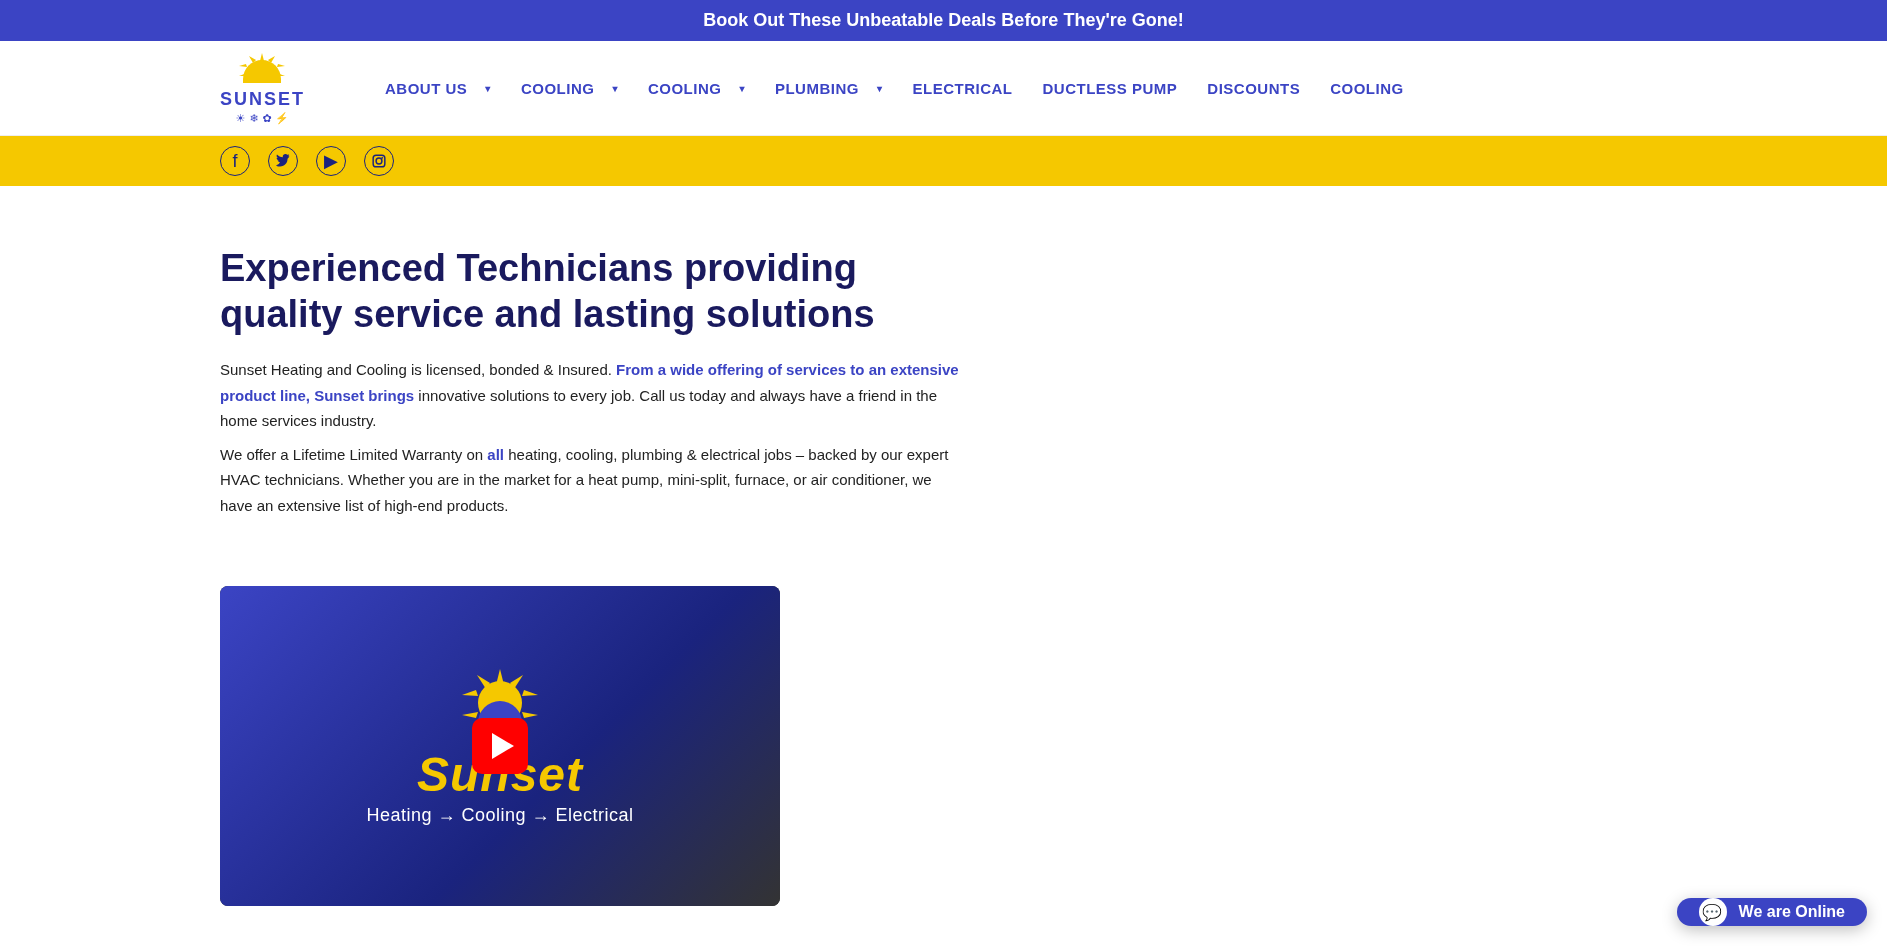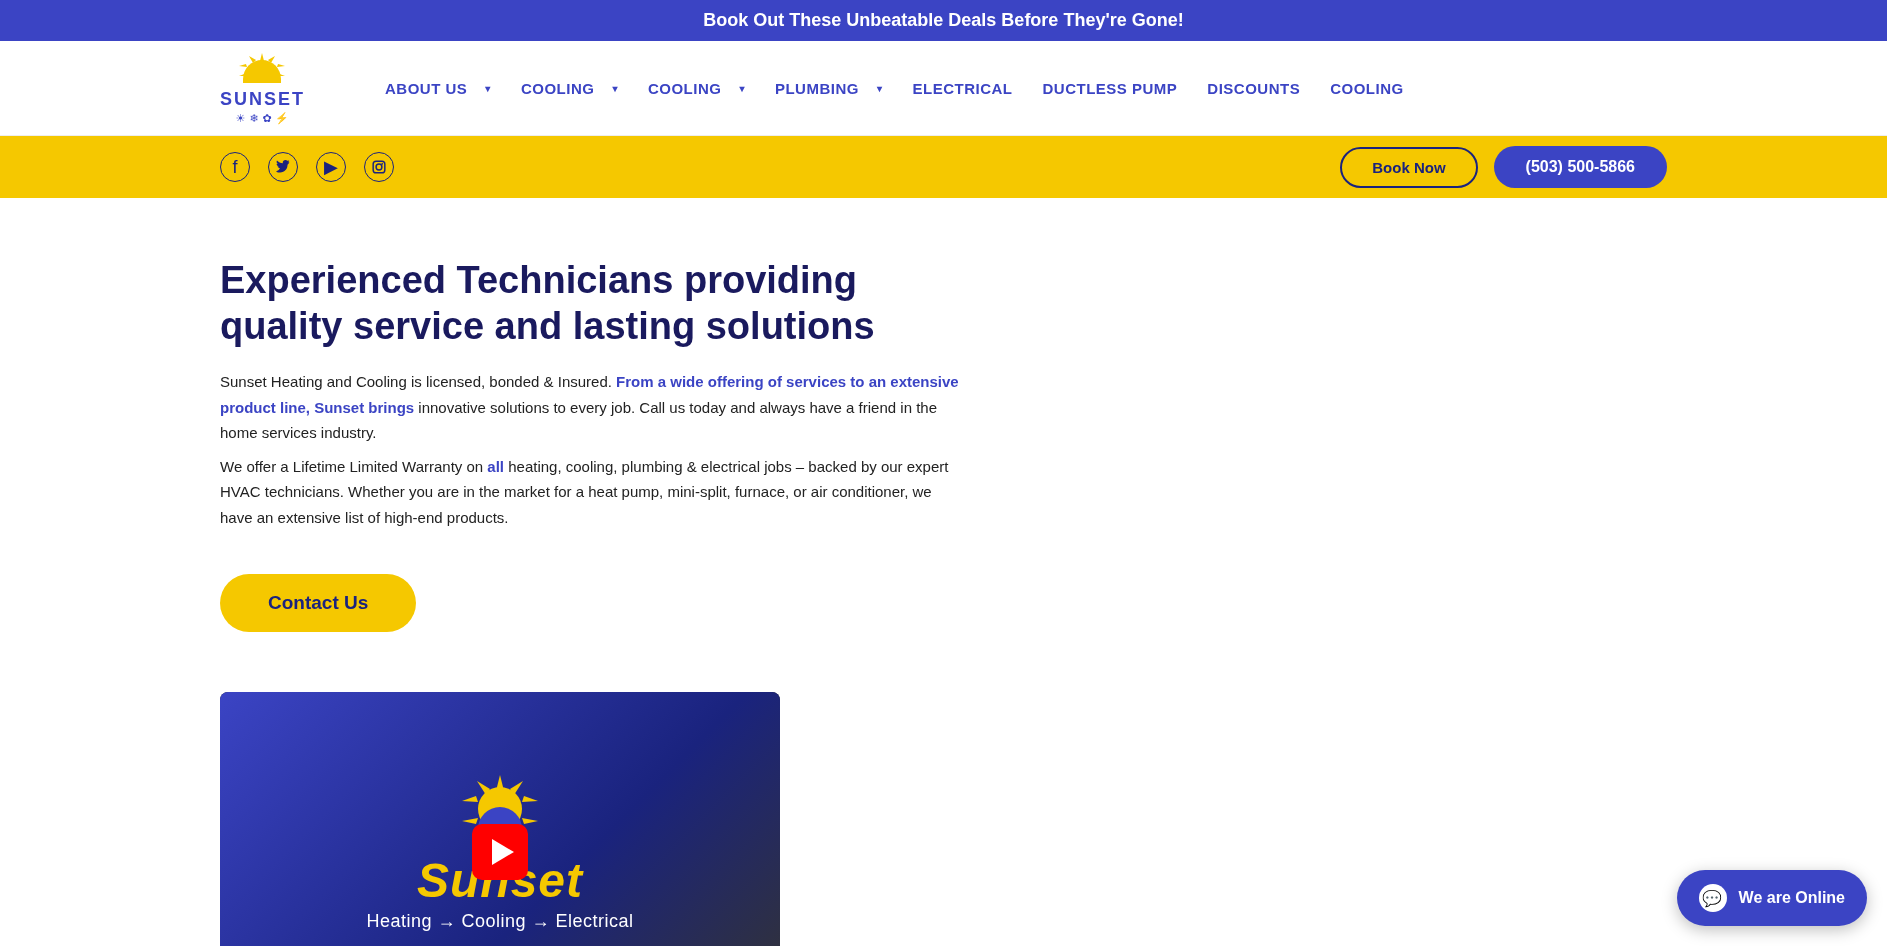--- a/index.html
+++ b/index.html
@@ -245,21 +245,21 @@
     }
 
     
     .chat-widget {
       position: fixed;
       bottom: 20px;
       right: 20px;
       background: #3b44c4;
       color: #fff;
       border-radius: 40px;
-      padding: 14px 22px;
+      padding: 0 22px;
       display: flex;
       align-items: center;
       gap: 12px;
       font-size: 16px;
       font-weight: 600;
       cursor: pointer;
       z-index: 1000;
       box-shadow: 0 4px 16px rgba(0,0,0,0.25);
     }
     .chat-bubble-icon {
@@ -358,37 +358,32 @@
     </a>
     <a class="social-icon">▶</a>
     <a class="social-icon">
       <svg width="14" height="14" viewBox="0 0 24 24" fill="none" stroke="#1a237e" stroke-width="2.5">
         <rect x="2" y="2" width="20" height="20" rx="5" ry="5"></rect>
         <circle cx="12" cy="12" r="5"></circle>
         <circle cx="17.5" cy="6.5" r="1.5" fill="#1a237e" stroke="none"></circle>
       </svg>
     </a>
   </div>
-  <div class="header-buttons">
-    <button class="btn-book">Book Now</button>
-    <button class="btn-phone">(503) 500-5866</button>
-  </div>
 </div>
 
 <div class="main-content">
 
   <div class="content-left">
     <h1 class="hero-title">Experienced Technicians providing quality service and lasting solutions</h1>
     <p class="hero-body">
       Sunset Heating and Cooling is licensed, bonded &amp; Insured. <span class="hero-body-link2">From a wide offering of services to an extensive product line, Sunset brings</span> innovative solutions to every job. Call us today and always have a friend in the home services industry.
     </p>
     <p class="hero-body">
       We offer a Lifetime Limited Warranty on <span class="hero-body-link">all</span> heating, cooling, plumbing &amp; electrical jobs – backed by our expert HVAC technicians. Whether you are in the market for a heat pump, mini-split, furnace, or air conditioner, we have an extensive list of high-end products.
     </p>
-    <button class="contact-btn">Contact Us</button>
   </div>
 
   <div class="content-right">
     <div class="video-container">
       <div class="video-bg">
 
         <svg class="video-sun" width="100" height="70" viewBox="0 0 100 70">
           <g fill="#f5c800">
             <polygon points="50,2 54,18 46,18"></polygon>
             <polygon points="73,8 64,22 60,16"></polygon>

